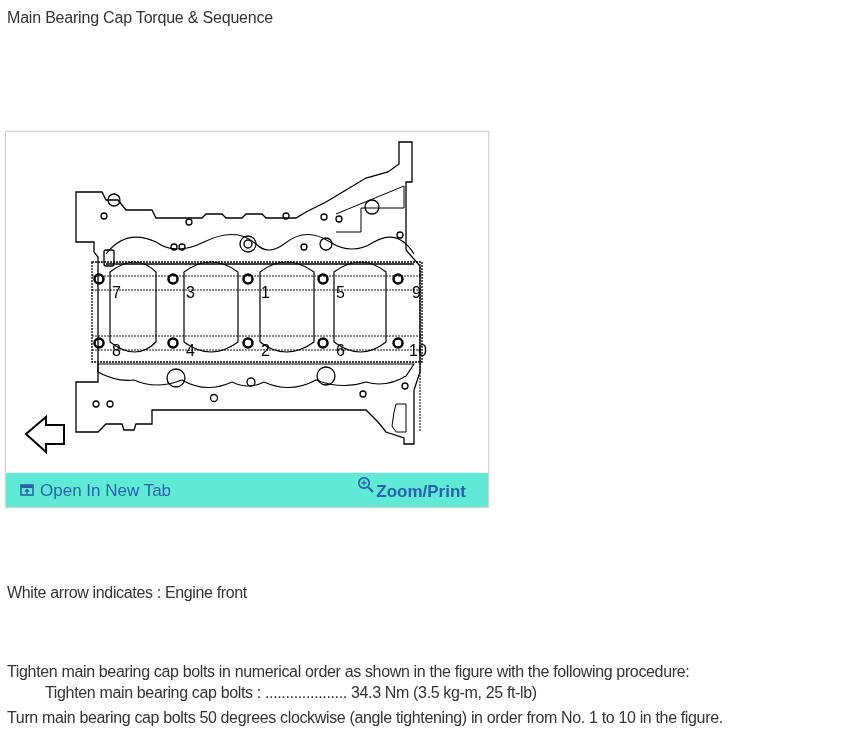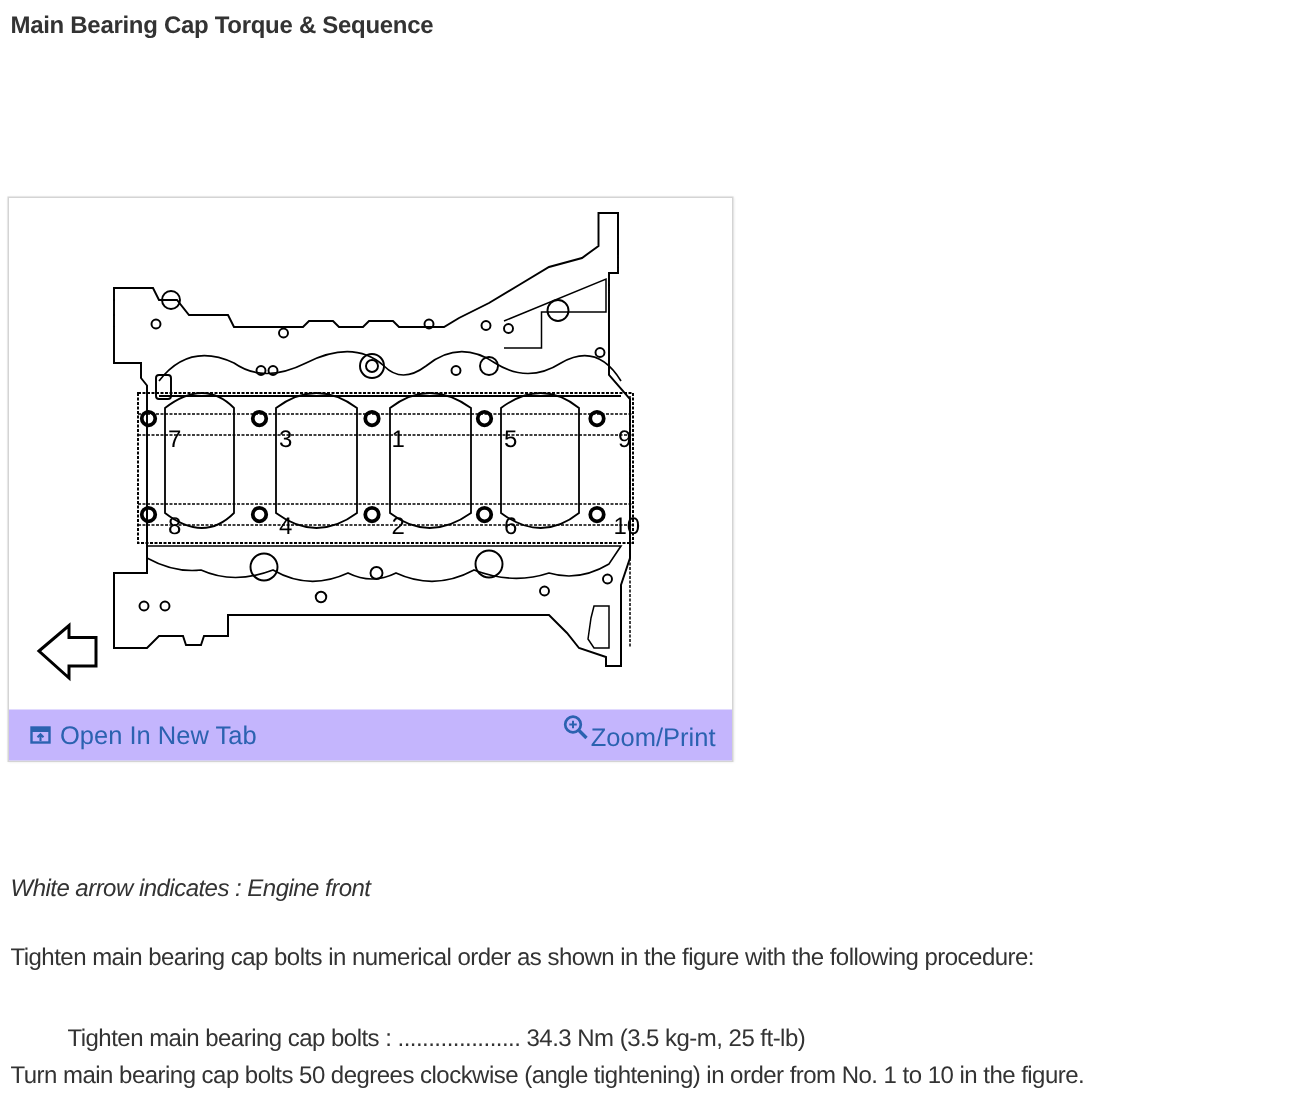--- a/index.html
+++ b/index.html
@@ -1,26 +1,26 @@
 <!DOCTYPE html>
 <html><head>
 <meta charset="utf-8">
 <style>
   html, body { margin: 0; padding: 0; background: #ffffff; }
   body { width: 859px; height: 741px; position: relative; overflow: hidden;
          font-family: "Liberation Sans", "DejaVu Sans", sans-serif; color: #333333; }
-  .title { position: absolute; left: 7px; top: 9px; font-size: 16px; font-weight: bold; color: #333333; letter-spacing: -0.2px; }
+  .title { position: absolute; left: 7px; top: 9px; font-size: 16px; font-weight: normal; color: #333333; letter-spacing: -0.2px; }
   .figure-card { position: absolute; left: 5px; top: 131px; width: 482px; height: 375px;
                  border: 1px solid #d4d4d4; box-shadow: 0 0 2px rgba(0,0,0,0.15); background: #ffffff; }
   .figure-image { position: absolute; left: 0; top: 0; width: 482px; height: 341px; background: #ffffff; }
   .figure-image svg { position: absolute; left: 0; top: 0; }
-  .figure-footer { position: absolute; left: 0; top: 341px; width: 482px; height: 34px; background: #c4b5fd; }
+  .figure-footer { position: absolute; left: 0; top: 341px; width: 482px; height: 34px; background: #5eead4; }
   .link { position: absolute; top: 8px; font-size: 17px; color: #2b62b0; cursor: pointer; display: flex; align-items: center; }
   .link-open { left: 14px; }
-  .link-zoom { right: 11px; }
+  .link-zoom { right: 22px; font-weight: bold; }
   .icon { display: inline-block; margin-right: 6px; }
   .para { position: absolute; left: 7px; font-size: 16px; color: #333333; white-space: nowrap; letter-spacing: -0.35px; }
 </style>
 </head>
 <body>
 
 <div class="title">Main Bearing Cap Torque &amp; Sequence</div>
 
 <div class="figure-card">
   <div class="figure-image">
@@ -114,16 +114,16 @@
             <circle cx="7" cy="7" r="5.2" fill="none" stroke="#2b62b0" stroke-width="1.8"></circle>
             <path d="M11 11 L16 16" stroke="#2b62b0" stroke-width="2.2"></path>
             <path d="M7 4.5 V9.5 M4.5 7 H9.5" stroke="#2b62b0" stroke-width="1.3"></path>
           </svg>
       </span>
       <span>Zoom/Print</span>
     </a>
   </div>
 </div>
 
-<div class="para" style="top:584px;font-style:italic;">White arrow indicates : Engine front</div>
-<div class="para" style="top:630px;text-align:center;">Tighten main bearing cap bolts in numerical order as shown in the figure with the following procedure:</div>
+<div class="para" style="top:584px;">White arrow indicates : Engine front</div>
+<div class="para" style="top:663px;text-align:center;">Tighten main bearing cap bolts in numerical order as shown in the figure with the following procedure:</div>
 <div class="para" style="top:684px;margin-left:38px;">Tighten main bearing cap bolts : .................... 34.3 Nm (3.5 kg-m, 25 ft-lb)</div>
 <div class="para" style="top:709px;">Turn main bearing cap bolts 50 degrees clockwise (angle tightening) in order from No. 1 to 10 in the figure.</div>
 
 </body></html>

